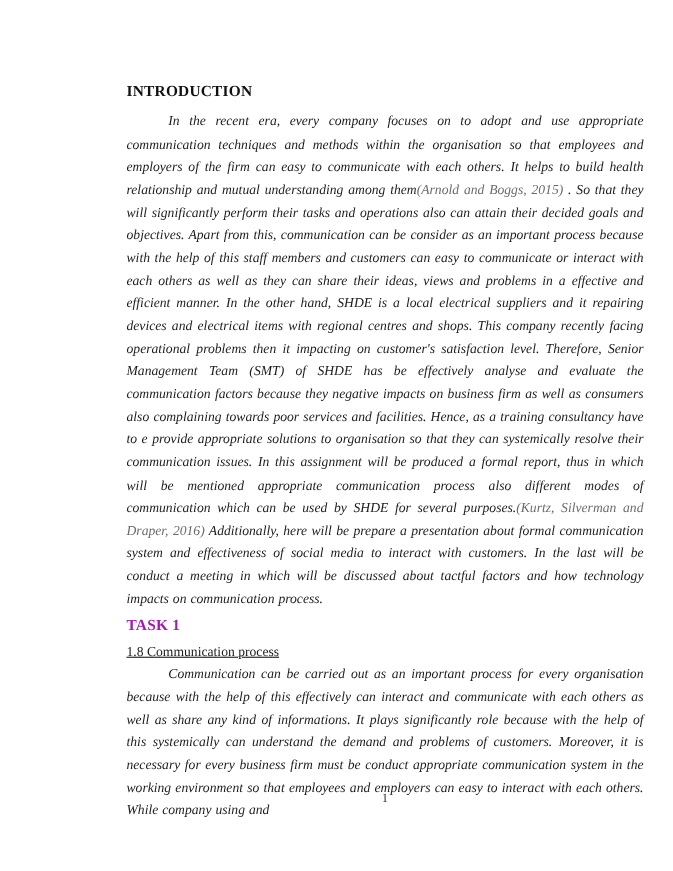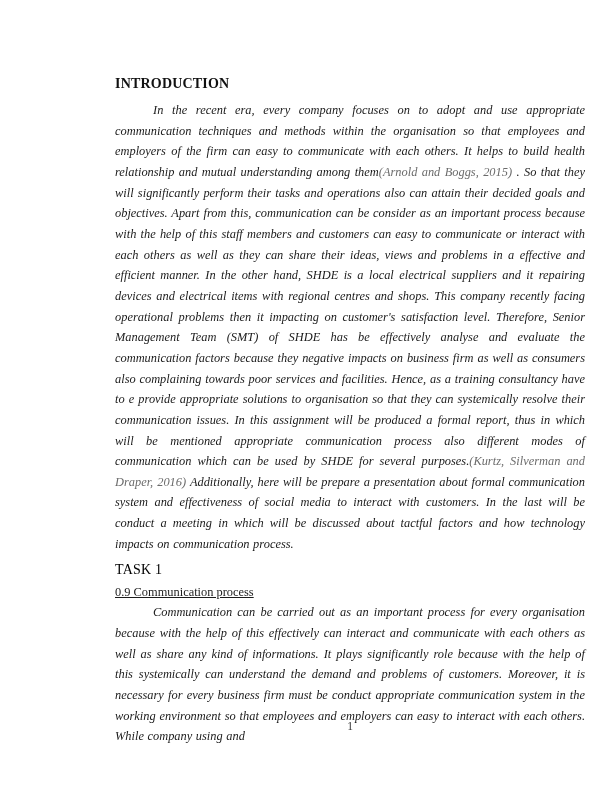--- a/index.html
+++ b/index.html
@@ -25,24 +25,24 @@
   }
   .heading-1 {
     font-size: 14px;
     font-weight: 700;
     letter-spacing: 0.2px;
     margin: 0 0 8px 0;
     color: #111111;
   }
   .heading-task {
     font-size: 14px;
-    font-weight: 400;
+    font-weight: 700;
     letter-spacing: 0.2px;
     margin: 8px 0 7px 0;
-    color: #000000;
+    color: #a21caf;
   }
   .heading-sub {
     font-size: 12.4px;
     font-weight: 400;
     text-decoration: underline;
     margin: 0 0 2px 0;
   }
   .para {
     font-size: 12.4px;
     line-height: 20.65px;
@@ -70,20 +70,20 @@
 
 <div class="page">
   <div class="content">
 
     <h1 class="heading-1">INTRODUCTION</h1>
 
     <p class="para"><span>In the recent era, every company focuses on to adopt and use appropriate communication techniques and methods within the organisation so that employees and employers of the firm can easy to communicate with each others. It helps to build health relationship and mutual understanding among them</span><span class="cite">(Arnold  and Boggs, 2015)</span><span> . So that they will significantly perform their tasks and operations also can attain their decided goals and objectives. Apart from this, communication can be consider as an important process because with the help of this staff members and customers can easy to communicate or interact with each others as well as they can share their ideas, views and problems in a effective and efficient manner. In the other hand, SHDE is a local electrical suppliers and it repairing devices and electrical items with regional centres and shops. This company recently facing operational problems then it impacting on customer's satisfaction level. Therefore, Senior Management Team (SMT) of SHDE has be effectively analyse and  evaluate the communication factors because they negative impacts on business firm as well as consumers also complaining towards poor services and facilities. Hence, as a training consultancy have to e provide appropriate solutions to organisation so that they can systemically resolve their communication issues. In this assignment will be produced a formal report, thus in which will be mentioned appropriate communication process  also different modes of communication which can be used by SHDE for several purposes.</span><span class="cite">(Kurtz, Silverman and Draper, 2016)</span><span>  Additionally, here will be prepare a presentation about formal communication system and effectiveness of social media to interact with customers. In the last will be conduct a meeting in which will be discussed about tactful factors   and how technology impacts on communication process.</span></p>
 
     <h2 class="heading-task">TASK 1</h2>
 
-    <h3 class="heading-sub">0.9 Communication process</h3>
+    <h3 class="heading-sub">1.8 Communication process</h3>
 
     <p class="para"><span>Communication can be carried out as an important process for every organisation because with the help of this effectively can interact and communicate with each others as well as share any kind of informations. It plays significantly role because with the help of this systemically can understand the demand and problems of customers. Moreover, it is necessary for every business firm must be conduct appropriate communication system in the working environment so that employees and employers can easy to interact with each others. While company using and</span></p>
 
   </div>
 
   <div class="page-number">1</div>
 </div>
 
 </body></html>

